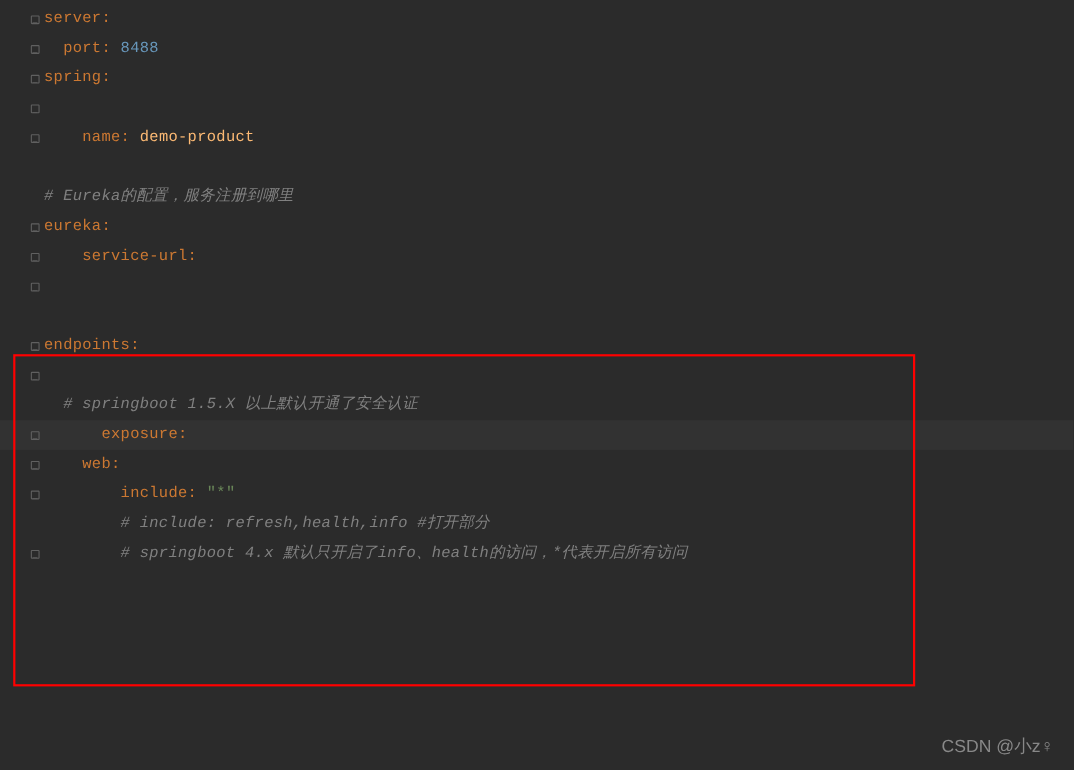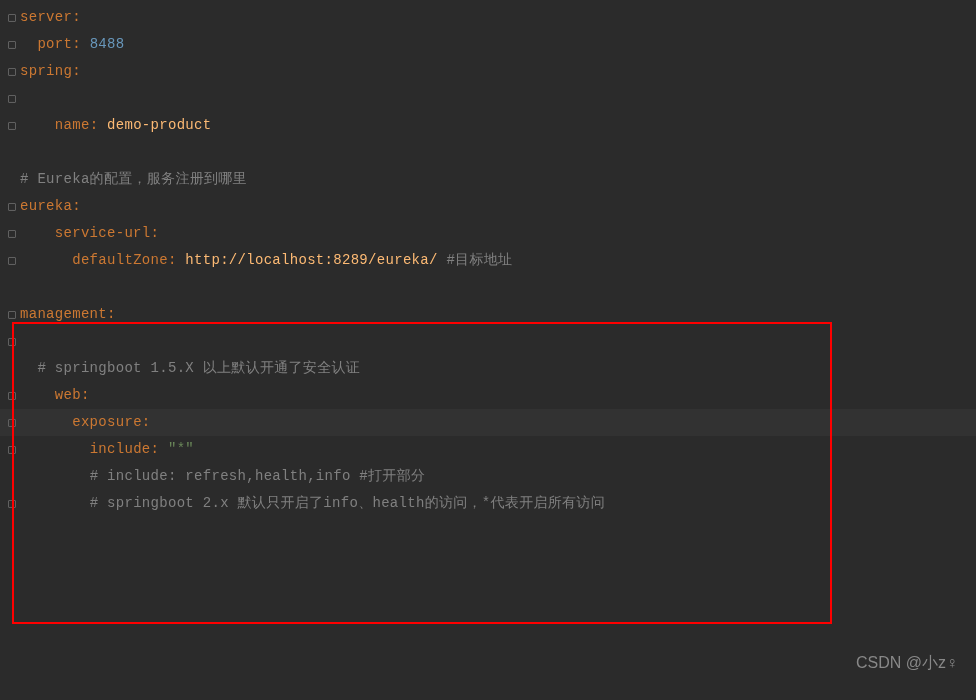--- a/index.html
+++ b/index.html
@@ -17,21 +17,21 @@
       height: 700px;
       overflow: hidden;
     }
     .editor {
       padding: 4px 0;
       line-height: 27px;
     }
     .line {
       display: flex;
       height: 27px;
-      padding-left: 4px;
+      padding-left: 24px;
     }
     .gutter {
       width: 16px;
       display: inline-flex;
       align-items: center;
       justify-content: center;
       color: #606060;
       font-size: 10px;
       flex-shrink: 0;
     }
@@ -70,20 +70,21 @@
       color: #fdba74;
     }
     .number {
       color: #6897bb;
     }
     .string {
       color: #6a8759;
     }
     .comment {
       color: #808080;
+      font-style: italic;
     }
     .underline-wavy {
       text-decoration: underline wavy #bc3f3c;
       text-decoration-skip-ink: none;
     }
     .highlight-box {
       position: absolute;
       border: 2px solid #ff0000;
       top: 322px;
       left: 12px;
@@ -95,21 +96,21 @@
     .highlighted-line {
       background-color: #323232;
       position: absolute;
       left: 0;
       right: 0;
       height: 27px;
       z-index: -1;
     }
     .watermark {
       position: absolute;
-      bottom: 26px;
+      bottom: 10px;
       right: 18px;
       color: #888;
       font-size: 16px;
       font-family: sans-serif;
     }
     .line-wrapper {
       position: relative;
     }
   </style>
 </head>
@@ -182,87 +183,86 @@
             <span class="fold-icon"></span>
           </span>
           <span class="code"><span class="">    </span><span class="key">service-url</span><span class="key">:</span></span>
         </div>
       </div>
       <div class="line-wrapper">
         <div class="line">
           <span class="gutter">
             <span class="fold-icon"></span>
           </span>
-          <span class="code"><span class="">      </span><span class="key">defaultZone</span><span class="key">: </span><span class="value">http://localhost:8289/eureka/ </span><span class="comment">#目标地址</span></span>
-        </div>
-      </div>
-      <div class="line-wrapper">
-        <div class="line">
-          <span class="gutter"></span>
-          <span class="code"></span>
-        </div>
-      </div>
-      <div class="line-wrapper">
-        <div class="line">
-          <span class="gutter">
-            <span class="fold-icon"></span>
-          </span>
-          <span class="code"><span class="key">management</span><span class="key">:</span></span>
+        </div>
+      </div>
+      <div class="line-wrapper">
+        <div class="line">
+          <span class="gutter"></span>
+          <span class="code"></span>
+        </div>
+      </div>
+      <div class="line-wrapper">
+        <div class="line">
+          <span class="gutter">
+            <span class="fold-icon"></span>
+          </span>
+          <span class="code"><span class="key">endpoints</span><span class="key">:</span></span>
         </div>
       </div>
       <div class="line-wrapper">
         <div class="line">
           <span class="gutter">
             <span class="fold-icon"></span>
           </span>
         </div>
       </div>
       <div class="line-wrapper">
         <div class="line">
           <span class="gutter"></span>
           <span class="code"><span class="">  </span><span class="comment"># springboot 1.5.X 以上默认开通了安全认证</span></span>
         </div>
       </div>
       <div class="line-wrapper">
+        <div class="highlighted-line"></div>
+        <div class="line">
+          <span class="gutter">
+            <span class="fold-icon"></span>
+          </span>
+          <span class="code"><span class="">      </span><span class="key">exposure</span><span class="key">:</span></span>
+        </div>
+      </div>
+      <div class="line-wrapper">
         <div class="line">
           <span class="gutter">
             <span class="fold-icon"></span>
           </span>
           <span class="code"><span class="">    </span><span class="key">web</span><span class="key">:</span></span>
         </div>
       </div>
       <div class="line-wrapper">
-        <div class="highlighted-line"></div>
-        <div class="line">
-          <span class="gutter">
-            <span class="fold-icon"></span>
-          </span>
-          <span class="code"><span class="">      </span><span class="key">exposure</span><span class="key">:</span></span>
-        </div>
-      </div>
-      <div class="line-wrapper">
         <div class="line">
           <span class="gutter">
             <span class="fold-icon"></span>
           </span>
           <span class="code"><span class="">        </span><span class="key">include</span><span class="key">: </span><span class="string">"*"</span></span>
         </div>
       </div>
       <div class="line-wrapper">
         <div class="line">
           <span class="gutter"></span>
           <span class="code"><span class="">        </span><span class="comment"># include: refresh,health,info #打开部分</span></span>
         </div>
       </div>
       <div class="line-wrapper">
         <div class="line">
           <span class="gutter">
             <span class="fold-icon"></span>
           </span>
-          <span class="code"><span class="">        </span><span class="comment"># springboot 2.x 默认只开启了info、health的访问，*代表开启所有访问</span></span>
+          <span class="code"><span class="">        </span><span class="comment"># springboot 4.x 默认只开启了info、health的访问，*代表开启所有访问</span></span>
         </div>
       </div>
       <div class="line-wrapper">
         <div class="line">
           <span class="gutter"></span>
           <span class="code"></span>
         </div>
       </div>
       <div class="line-wrapper">
         <div class="line">

